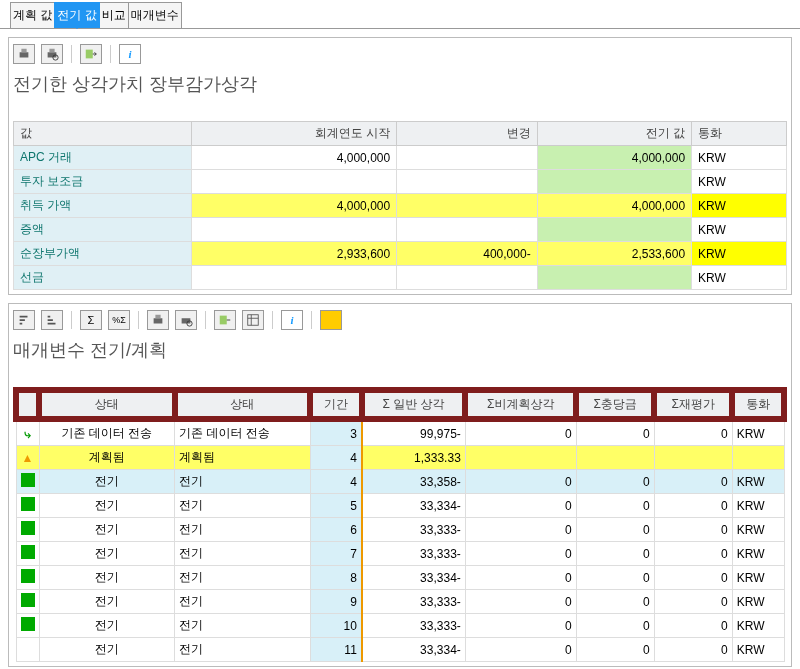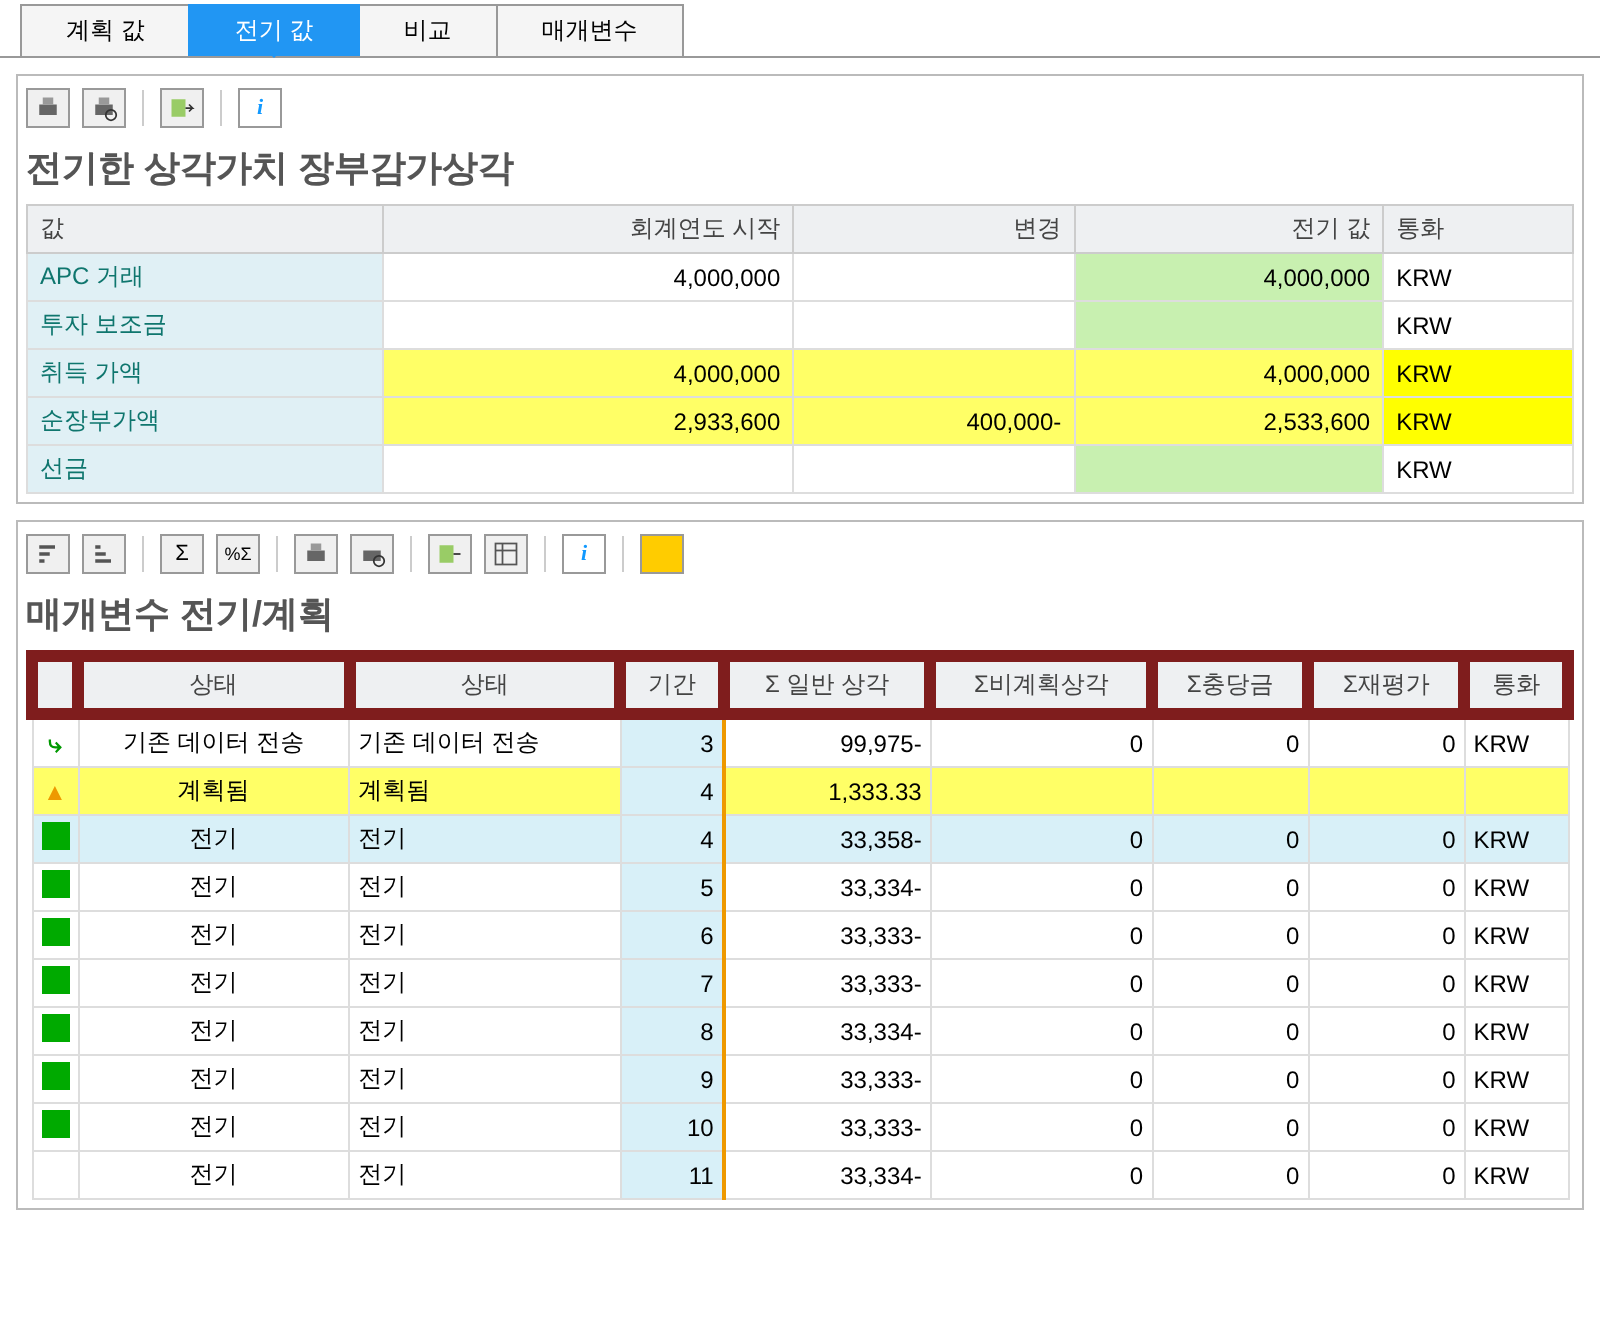--- a/index.html
+++ b/index.html
@@ -1,26 +1,26 @@
 <!DOCTYPE html>
 <html><head>
 <meta charset="utf-8">
 <style>
 * { box-sizing: border-box; margin: 0; padding: 0; }
 body { font-family: "Malgun Gothic", Arial, sans-serif; font-size: 12px; background: #fff; width: 800px; }
 .tabs { display: flex; padding: 2px 10px 0; border-bottom: 1px solid #999; background: #fff; }
-.tab { padding: 4px 22px; border: 1px solid #999; border-bottom: none; margin-right: -1px; background: #f5f5f5; cursor: pointer; }
+.tab { padding: 4px 2px; border: 1px solid #999; border-bottom: none; margin-right: -1px; background: #f5f5f5; cursor: pointer; }
 .tab.active { background: #2196F3; color: #fff; border-color: #2196F3; position: relative; }
 .tab.active::after { content: ""; position: absolute; bottom: -6px; left: 50%; margin-left: -5px; border: 5px solid transparent; border-top-color: #2196F3; }
 .panel { margin: 8px; border: 1px solid #bbb; padding: 4px; background: #fff; }
 .toolbar { display: flex; gap: 6px; padding: 2px 0 6px; align-items: center; }
 .tbtn { width: 22px; height: 20px; border: 1px solid #999; background: #f0f0f0; display: flex; align-items: center; justify-content: center; cursor: pointer; font-size: 11px; }
 .tbtn.info { background: #fff; color: #19f; font-style: italic; font-weight: bold; font-family: serif; }
 .tdiv { width: 1px; height: 18px; background: #ccc; margin: 0 2px; }
-.panel h2 { font-size: 18px; font-weight: bold; color: #555; padding: 2px 0 6px; }
+.panel h2 { font-size: 18px; font-weight: normal; color: #555; padding: 2px 0 25px; }
 .tbl { border-collapse: collapse; width: 100%; }
 .tbl th { font-weight: normal; color: #444; background: #eef0f2; border: 1px solid #ccc; padding: 3px 6px; text-align: right; }
 .tbl th.lh { text-align: left; }
 .tbl td { border: 1px solid #ddd; padding: 3px 6px; text-align: right; }
 .tbl td.lh { text-align: left; }
 .rowlabel { background: #e0f0f5; color: #0f766e; }
 .hl-y { background: #ffff66; }
 .hl-g { background: #c8f0b0; }
 .hl-hy { background: #ffff00; }
 .tbl2 { border-collapse: collapse; width: 100%; font-size: 12px; }
@@ -100,20 +100,27 @@
           <td class="lh">KRW</td>
         </tr>
         <tr>
           <td class="lh rowlabel">취득 가액</td>
           <td class="hl-y">4,000,000</td>
           <td class="hl-y"></td>
           <td class="hl-y">4,000,000</td>
           <td class="lh hl-hy">KRW</td>
         </tr>
         <tr>
+          <td class="lh rowlabel">증액</td>
+          <td class=""></td>
+          <td class=""></td>
+          <td class="hl-g"></td>
+          <td class="lh">KRW</td>
+        </tr>
+        <tr>
           <td class="lh rowlabel">순장부가액</td>
           <td class="hl-y">2,933,600</td>
           <td class="hl-y">400,000-</td>
           <td class="hl-y">2,533,600</td>
           <td class="lh hl-hy">KRW</td>
         </tr>
         <tr>
           <td class="lh rowlabel">선금</td>
           <td class=""></td>
           <td class=""></td>

